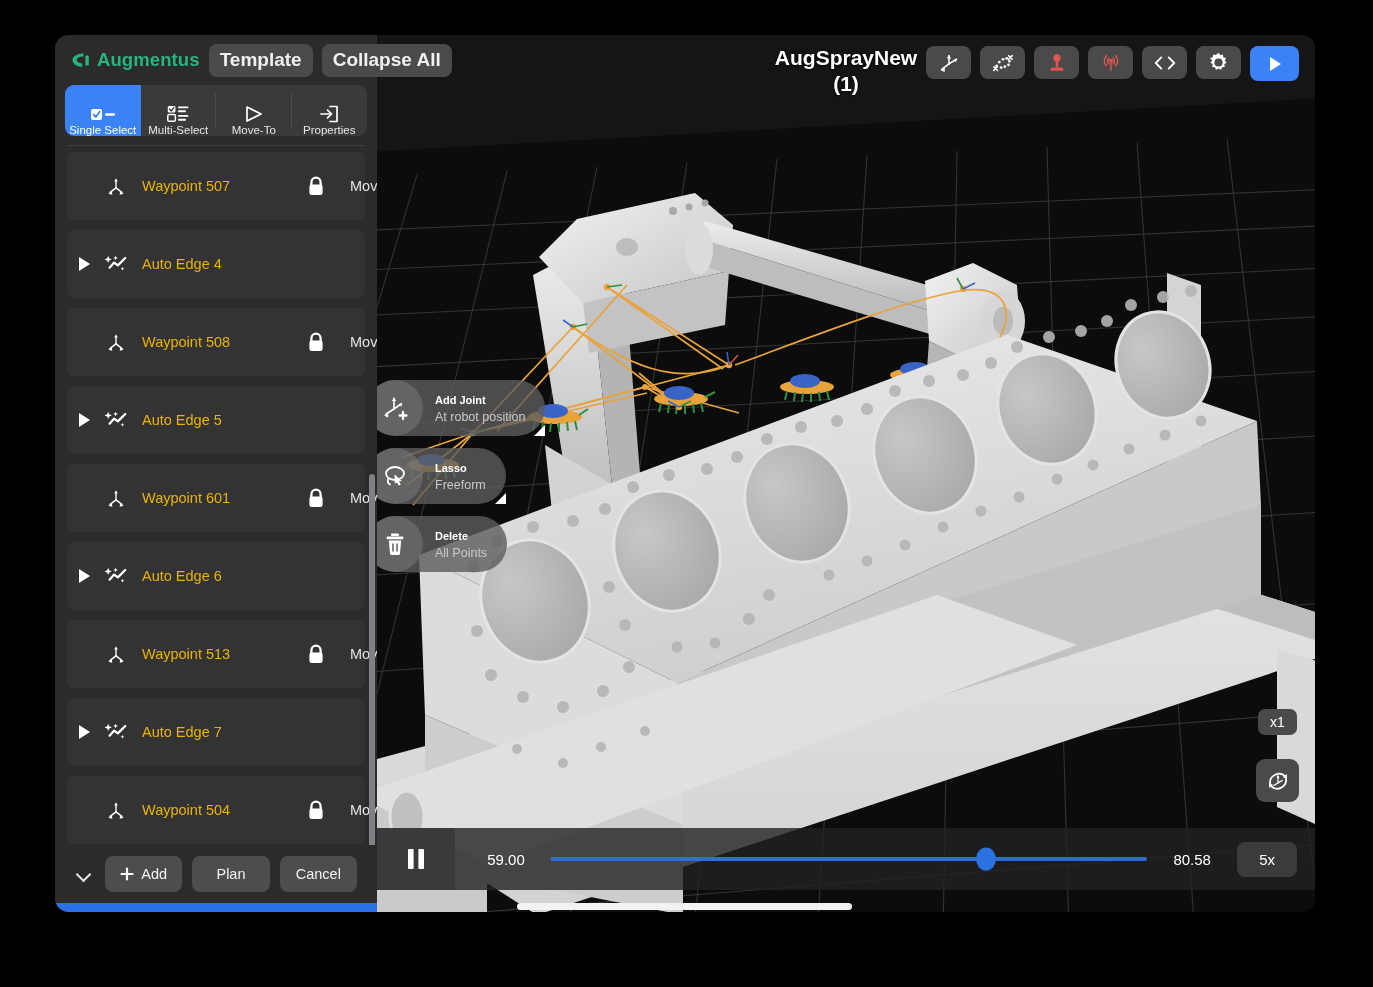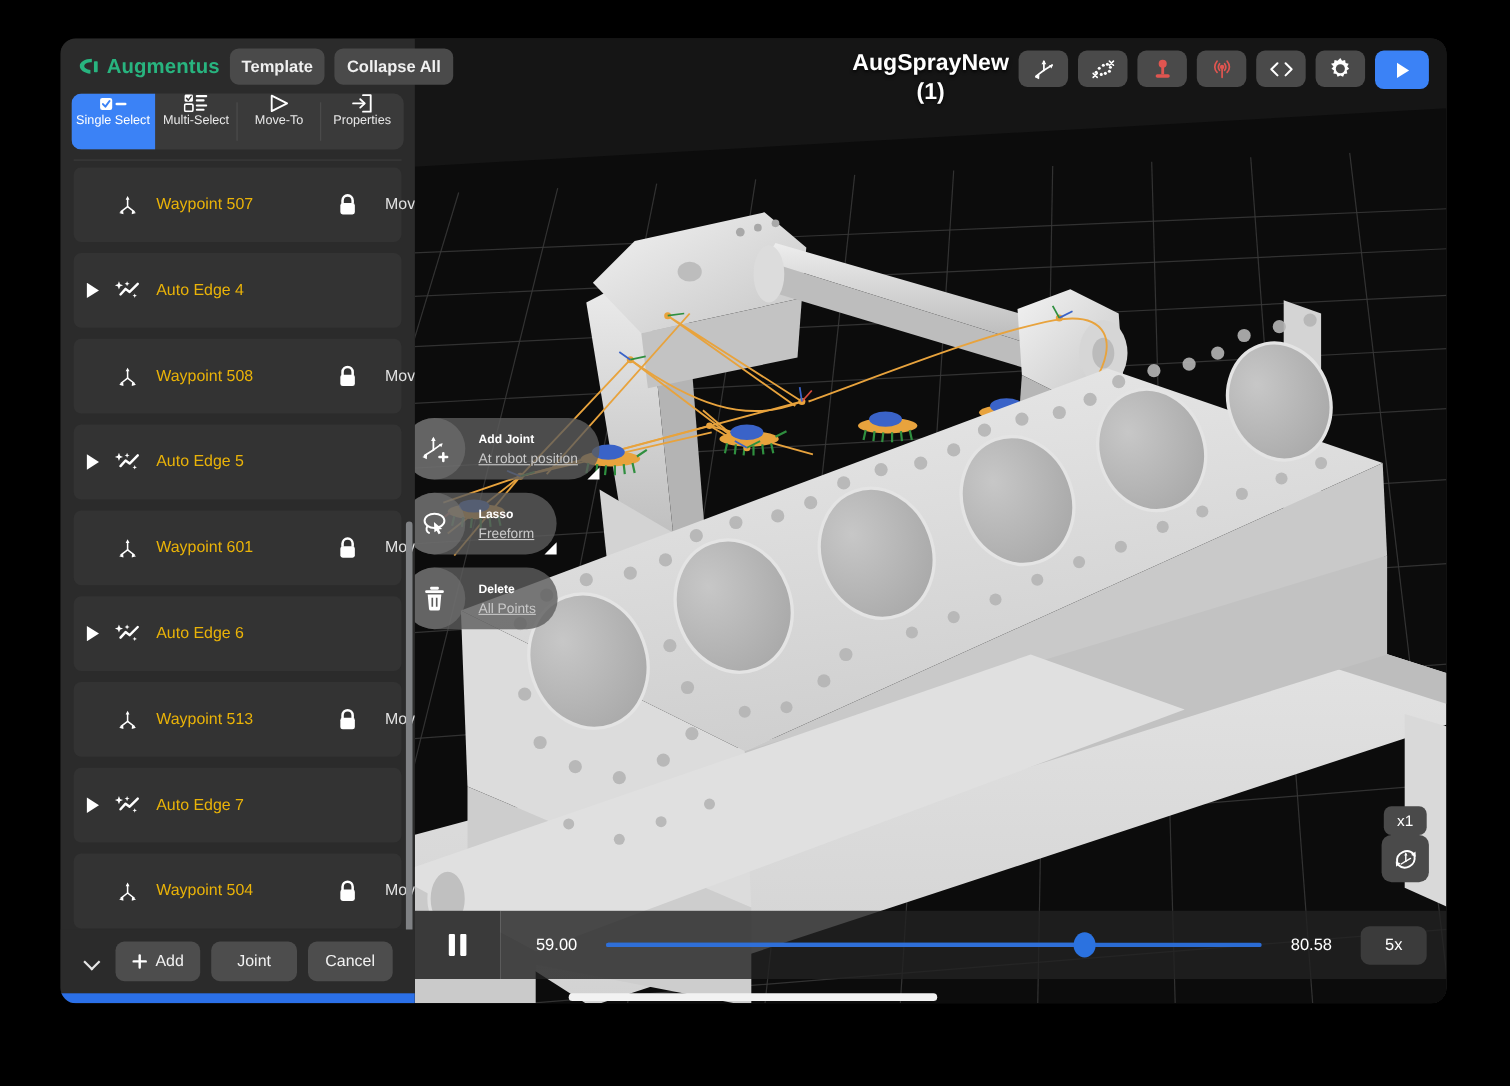--- a/index.html
+++ b/index.html
@@ -20,30 +20,30 @@
     position:absolute; left:0; top:0; width:322px; height:877px;
     background:#2b2b2b; display:flex; flex-direction:column;
     z-index:20;
   }
   #sb-top{ height:50px; display:flex; align-items:center; padding:0 12px; gap:9px; }
   .logo{ display:flex; align-items:center; gap:6px; padding-left:5px; }
   .logo-mark{ width:19px; height:15px; position:relative; }
   .logo-text{ color:#28b47f; font-size:18.5px; font-weight:600; letter-spacing:.1px; }
   .hbtn{
     background:#4a4a4a; color:#f0f0f0; border-radius:8px;
-    font-size:15px; font-weight:600; height:33px; padding:0 11px;
+    font-size:19px; font-weight:600; height:33px; padding:0 11px;
     display:flex; align-items:center; justify-content:center; cursor:pointer;
     white-space:nowrap;
   }
 
   
   #segwrap{ padding:0 10px 9px 10px; }
   #seg{ display:flex; background:#3a3a3a; border-radius:9px; overflow:hidden; height:51px; }
   .seg{
-    flex:1; display:flex; flex-direction:column; align-items:center; justify-content:flex-start;
+    flex:1; display:flex; flex-direction:column; align-items:center; justify-content:flex-end;
     gap:2px; color:#e8e8e8; font-size:11.5px; cursor:pointer; position:relative;
   }
   .seg:not(:last-child)::after{
     content:""; position:absolute; right:0; top:8px; bottom:8px; width:1px; background:#4d4d4d;
   }
   .seg.active{ background:#3b82f6; color:#fff; }
   .seg.active::after{ display:none; }
   .seg .ic{ height:17px; display:flex; align-items:center; }
   #segdiv{ height:1px; background:#3d3d3d; margin:0 12px 6px 12px; }
 
@@ -91,27 +91,27 @@
 
   
   #fabs{ position:absolute; left:-10px; top:345px; z-index:9; }
   .fab{ display:flex; align-items:center; height:56px; margin-bottom:12px;
         background:rgba(92,92,92,.80); border-radius:28px; padding-right:20px;
         position:relative; cursor:pointer; width:max-content; }
   .fab .circ{ width:56px; height:56px; border-radius:50%; background:rgba(120,120,120,.55);
         display:flex; align-items:center; justify-content:center; flex:0 0 auto; }
   .fab .txt{ margin-left:12px; }
   .fab .t1{ color:#fff; font-size:11px; font-weight:bold; line-height:19px; }
-  .fab .t2{ color:#c9c9c9; font-size:12.5px; line-height:15px;text-decoration:underline; }
+  .fab .t2{ color:#c9c9c9; font-size:12.5px; line-height:15px; }
   .fab .corner{ position:absolute; right:0; bottom:0; width:0;height:0;
         border-bottom:11px solid #fff; border-left:11px solid transparent; }
 
   
   #vctl{ position:absolute; right:16px; bottom:110px; display:flex; flex-direction:column;
-         align-items:center; gap:0; z-index:9; }
+         align-items:center; gap:24px; z-index:9; }
   #xbadge{ background:#4a4a4a; color:#fff; font-size:14px; border-radius:7px;
            padding:5px 12px; cursor:pointer; }
   #vreset{ width:43px; height:43px; background:#4a4a4a; border-radius:9px;
            display:flex; align-items:center; justify-content:center; cursor:pointer; }
 
   
   #pbwrap{ position:absolute; left:0; right:0; bottom:22px; height:62px; z-index:9;
            display:flex; align-items:center; }
   #pause{ width:78px; height:62px; background:#3a3a3a; display:flex; align-items:center;
           justify-content:center; cursor:pointer; flex:0 0 auto; }
@@ -833,18 +833,18 @@
     </div>
 
     <div id="sb-bot">
       <div class="chev"></div>
       <div class="bbtn">
         <svg width="14" height="14" viewBox="0 0 14 14">
           <path d="M7 1.5 V12.5 M1.5 7 H12.5" stroke="#fff" stroke-width="2.2" stroke-linecap="round"></path>
         </svg>
         <span>Add</span>
       </div>
-      <div class="bbtn">Joint</div>
+      <div class="bbtn">Plan</div>
       <div class="bbtn">Cancel</div>
     </div>
     <div id="progress"></div>
   </div>
 </div>
 
 </body></html>

